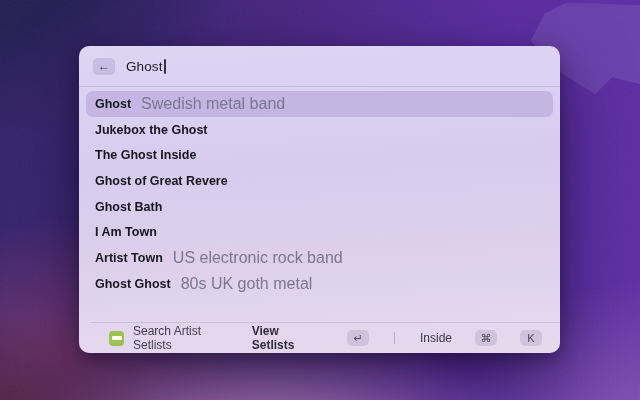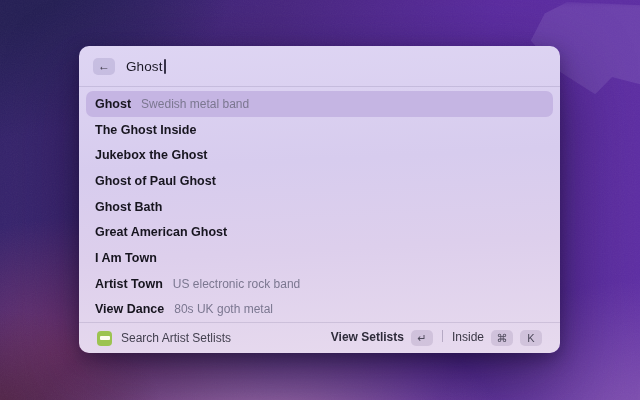--- a/index.html
+++ b/index.html
@@ -45,36 +45,37 @@
   }
   .search-input { display: flex; align-items: center; font-size: 13.5px; color: #1c1a27; letter-spacing: 0.1px; }
   .caret { display: inline-block; width: 2px; height: 15px; background: #37324a; margin-left: 1px; border-radius: 1px; }
   .results { flex: 1; padding: 4px 7px 0 7px; display: flex; flex-direction: column; }
   .row {
     flex: none; height: 25.7px; display: flex; align-items: center;
     padding: 0 9px; border-radius: 7px; gap: 10px;
   }
   .row.selected { background: #c5b5e3; }
   .row .title { font-weight: bold; font-size: 12.5px; color: #17151f; white-space: nowrap; }
-  .row .subtitle { font-size: 12px; color: #7b7790; white-space: nowrap; }
+  .row .subtitle { font-size: 16px; color: #7b7790; white-space: nowrap; }
   .row .subtitle:empty { display: none; }
   .footer {
     height: 30px; flex: none; display: flex; align-items: center;
     padding: 0 18px; gap: 9px; font-size: 12px; color: #43404f;
     border-top: 1px solid rgba(45,32,80,0.12);
+    margin-left: 12px;
   }
   .app-icon {
     width: 15px; height: 15px; border-radius: 4px; background: #9cc351;
     position: relative; flex: none;
   }
   .app-icon .bar {
     position: absolute; left: 2.5px; right: 2.5px; top: 5.5px; height: 4px;
     background: #fcfcf2; border-radius: 1px;
   }
-  .footer-right { margin-left: auto; display: flex; align-items: flex-start; gap: 7px; }
+  .footer-right { margin-left: auto; display: flex; align-items: center; gap: 23px; }
   .primary-label { font-weight: bold; color: #2e2b3a; cursor: pointer; }
   .actions-label { color: #3a3745; cursor: pointer; }
   .key {
     min-width: 12px; height: 16px; padding: 0 5px; border-radius: 5px;
     background: rgba(82,62,115,0.14); color: #4e4a5c;
     display: flex; align-items: center; justify-content: center;
     font-size: 11px; line-height: 1;
   }
   .vsep { width: 1px; height: 12px; background: rgba(60,50,90,0.28); margin: 0 2px; }
 </style>
@@ -106,56 +107,52 @@
       </div>
     </div>
 
     <div class="results">
   <div class="row selected">
     <span class="title">Ghost</span>
     <span class="subtitle">Swedish metal band</span>
   </div>
 
   <div class="row">
+    <span class="title">Jukebox the Ghost</span>
+
+  </div>
+
+  <div class="row">
     <span class="title">The Ghost Inside</span>
 
   </div>
 
   <div class="row">
-    <span class="title">Jukebox the Ghost</span>
-
-  </div>
-
-  <div class="row">
-    <span class="title">Ghost of Paul Ghost</span>
+    <span class="title">Ghost of Great Revere</span>
 
   </div>
 
   <div class="row">
     <span class="title">Ghost Bath</span>
 
   </div>
 
-  <div class="row">
-    <span class="title">Great American Ghost</span>
-
-  </div>
 
   <div class="row">
     <span class="title">I Am Town</span>
 
   </div>
 
   <div class="row">
     <span class="title">Artist Town</span>
     <span class="subtitle">US electronic rock band</span>
   </div>
 
   <div class="row">
-    <span class="title">View Dance</span>
+    <span class="title">Ghost Ghost</span>
     <span class="subtitle">80s UK goth metal</span>
   </div>
 </div>
 
     <div class="footer">
       <span class="app-icon">
           <span class="bar"></span>
         </span>
       <span>Search Artist Setlists</span>
       <div class="footer-right">

